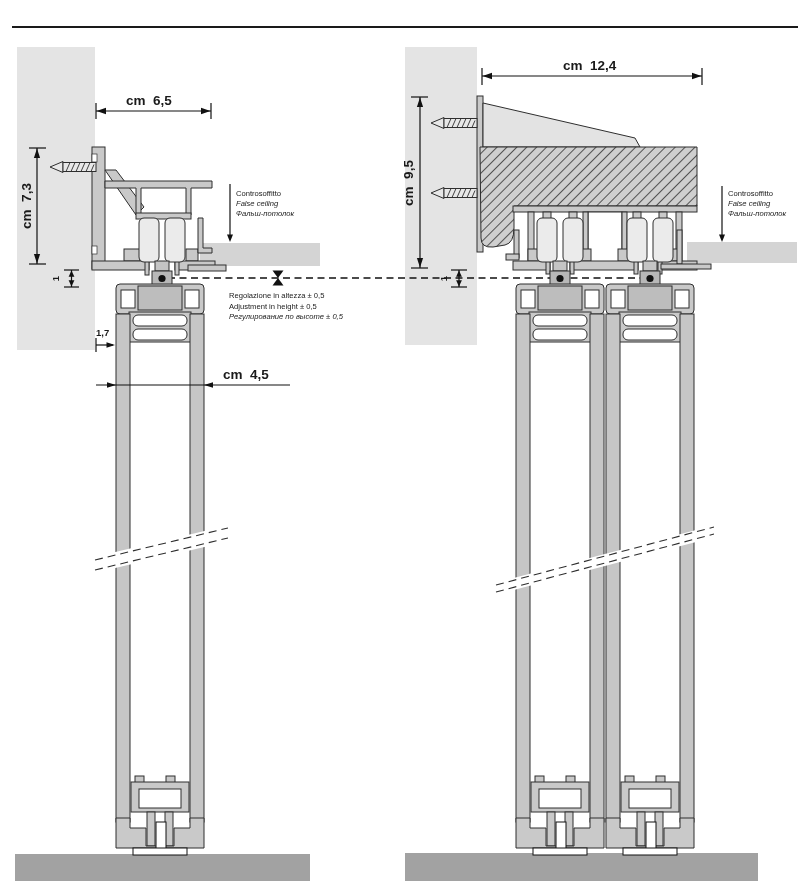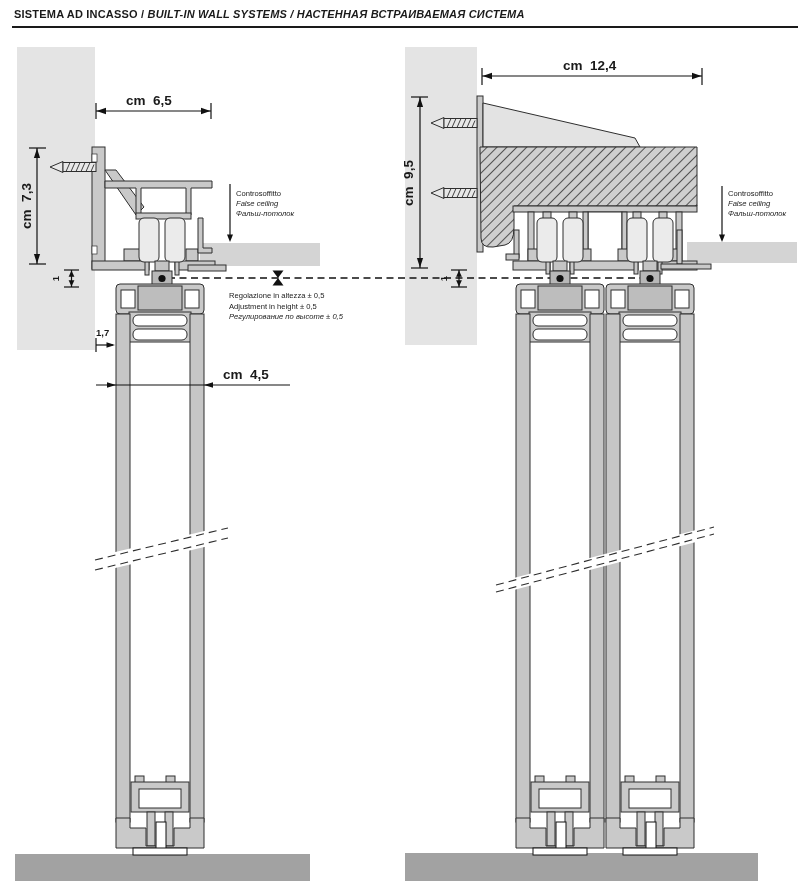--- a/index.html
+++ b/index.html
@@ -14,23 +14,20 @@
   .dimtxt{font-weight:bold;font-size:13.5px;}
   .smdim{font-weight:bold;font-size:9.5px;}
   .note{font-size:7.6px;}
   .noteit{font-size:7.6px;font-style:italic;}
 </style>
 </head>
 <body>
 
 <div class="canvas">
 
-  <div class="hdr">
-    <span>SISTEMA AD INCASSO</span><span> / </span><span class="it">BUILT-IN WALL SYSTEMS</span><span class="it"> / </span><span class="it">НАСТЕННАЯ ВСТРАИВАЕМАЯ СИСТЕМА</span>
-  </div>
   <div class="rule"></div>
 
   <svg width="810" height="892" viewBox="0 0 810 892">
     <defs>
       <pattern id="hatch" patternUnits="userSpaceOnUse" width="7" height="7" patternTransform="rotate(45)">
         <rect width="7" height="7" fill="#cfcfcf"></rect>
         <line x1="0" y1="0" x2="0" y2="7" stroke="#3a3a3a" stroke-width="1.7"></line>
       </pattern>
 
       <g id="screw" stroke="#2e2e2e" stroke-width="1">

